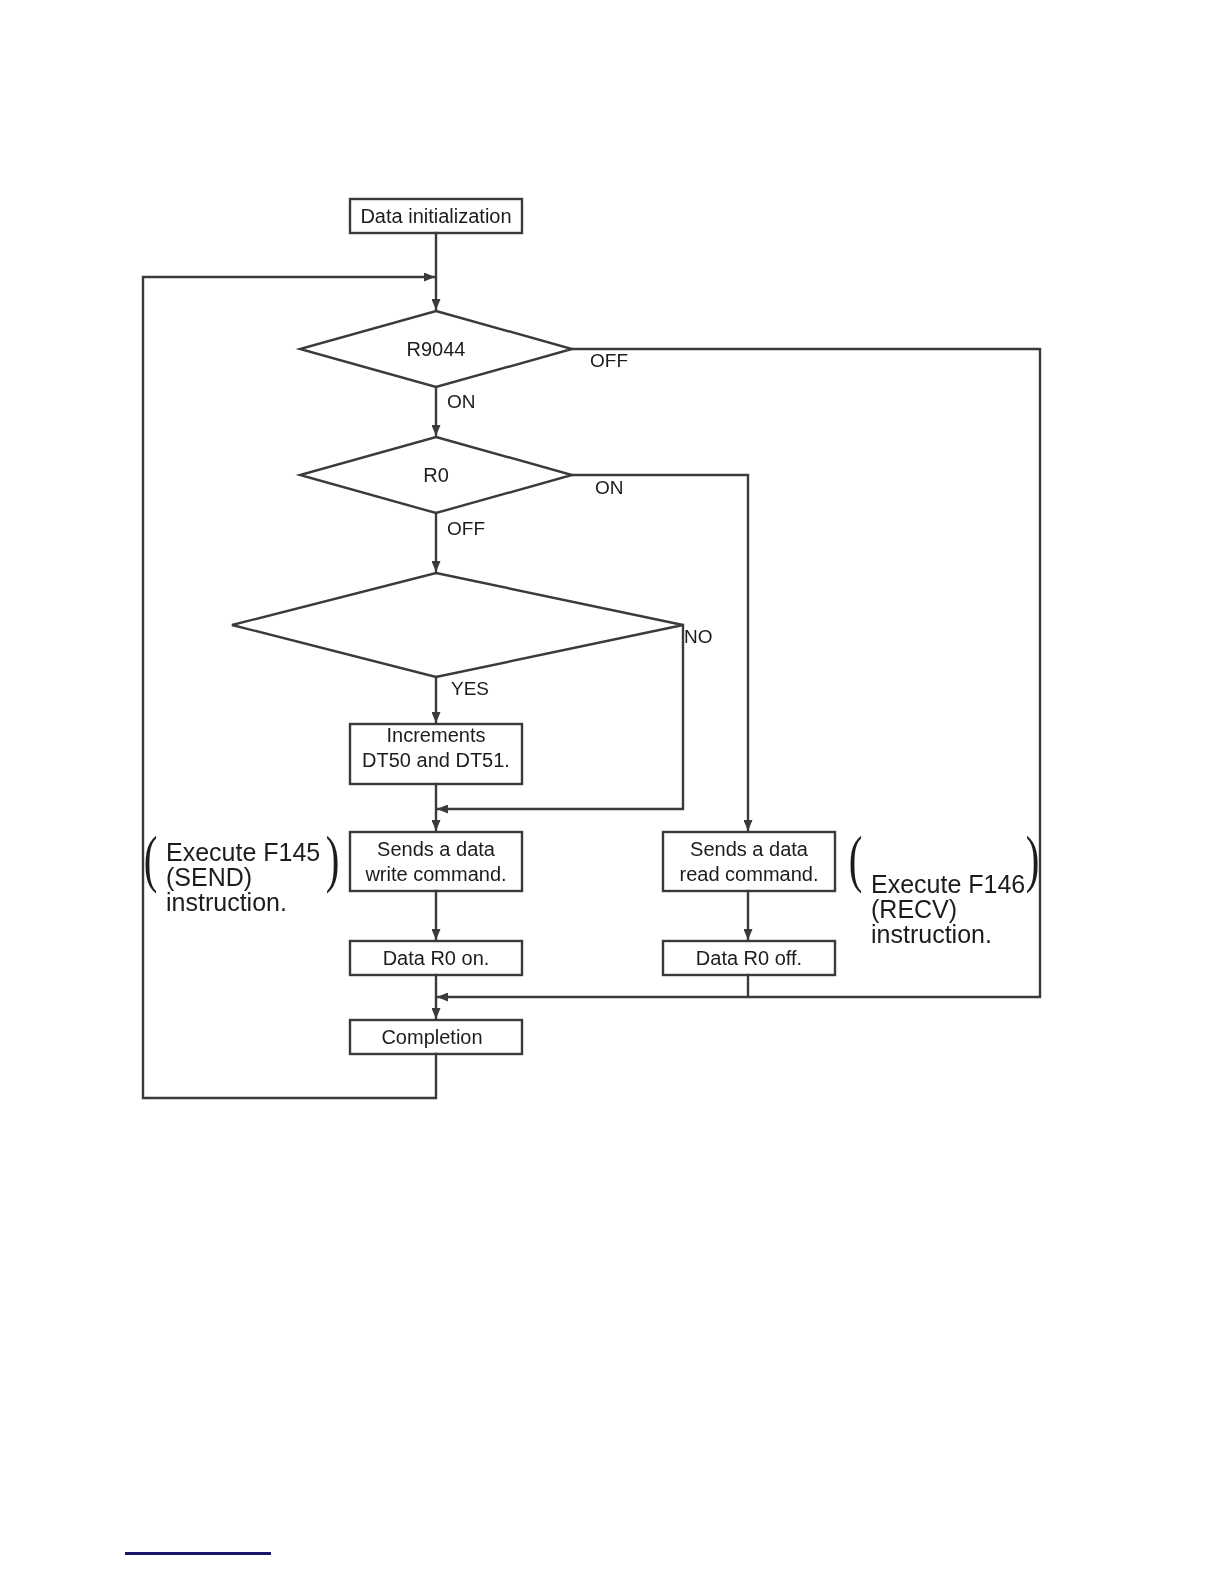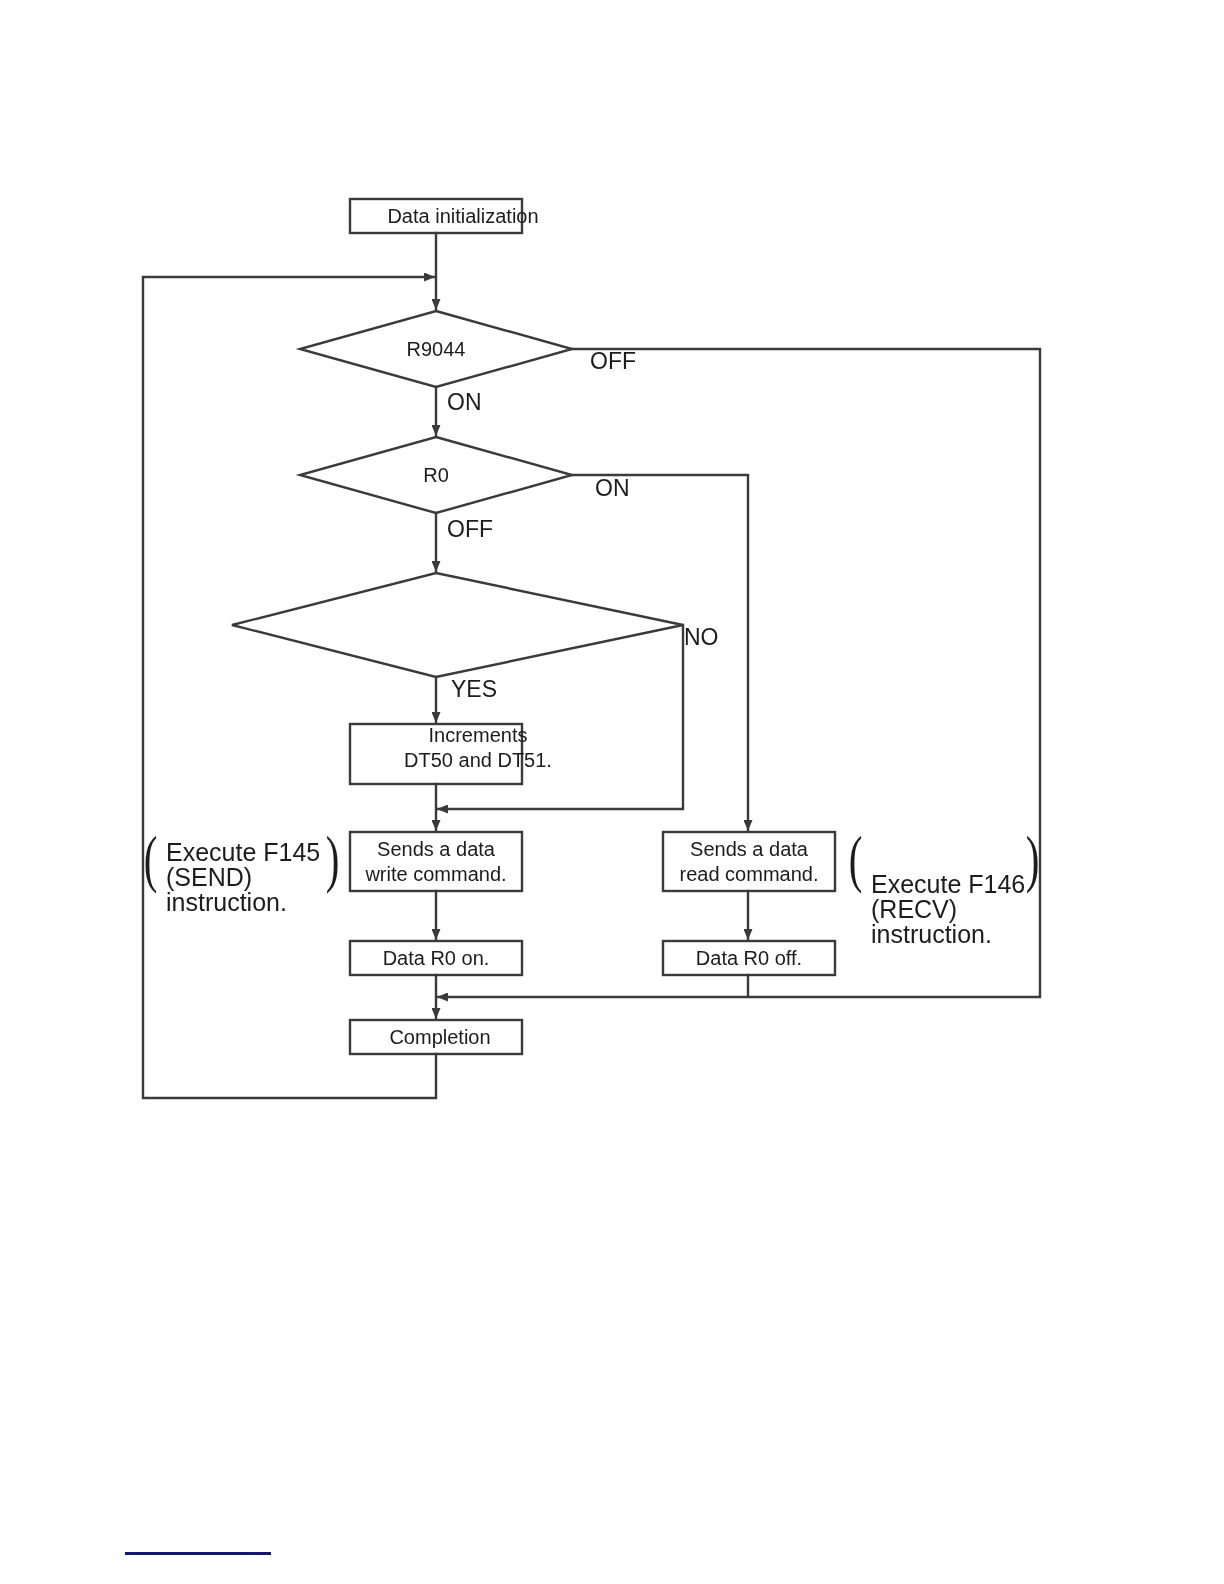--- a/index.html
+++ b/index.html
@@ -34,21 +34,21 @@
     text-align: center;
     color: #1c1c1c;
     font-size: 20px;
     line-height: 25px;
     white-space: pre-line;
     pointer-events: none;
   }
   .edge-label {
     position: absolute;
     color: #1c1c1c;
-    font-size: 23px;
+    font-size: 19px;
     line-height: 22px;
     white-space: nowrap;
   }
   .side-note {
     position: absolute;
     color: #1c1c1c;
     font-size: 25px;
     line-height: 25px;
     white-space: pre-line;
     text-align: left;
@@ -114,41 +114,41 @@
 
       <path d="M748,975 L748,995"></path>
 
       <path d="M572,349 L1040,349 L1040,997 L438,997" marker-end="url(#arrow)"></path>
 
       <path d="M436,1054 L436,1098 L143,1098 L143,277 L434,277" marker-end="url(#arrow)"></path>
 
     </g>
   </svg>
 
-  <div class="node-label" style="left:350px; top:199px; width:172px; height:34px;padding-left:27px;">Data initialization</div>
+  <div class="node-label" style="left:350px; top:199px; width:172px; height:34px;">Data initialization</div>
 
   <div class="node-label" style="left:336px; top:332px; width:200px; height:34px;">R9044</div>
 
   <div class="node-label" style="left:336px; top:458px; width:200px; height:34px;">R0</div>
 
 
-  <div class="node-label" style="left:350px; top:724px; width:172px; height:48px;margin-left:42px;">Increments
+  <div class="node-label" style="left:350px; top:724px; width:172px; height:48px;">Increments
 DT50 and DT51.</div>
 
   <div class="node-label" style="left:350px; top:832px; width:172px; height:59px;">Sends a data
 write command.</div>
 
   <div class="node-label" style="left:663px; top:832px; width:172px; height:59px;">Sends a data
 read command.</div>
 
   <div class="node-label" style="left:350px; top:941px; width:172px; height:34px;">Data R0 on.</div>
 
   <div class="node-label" style="left:663px; top:941px; width:172px; height:34px;">Data R0 off.</div>
 
-  <div class="node-label" style="left:340px; top:1020px; width:200px; height:34px;">Completion</div>
+  <div class="node-label" style="left:332px; top:1020px; width:200px; height:34px;">Completion</div>
 
   <div class="edge-label" style="left:590px; top:350px;">OFF</div>
 
   <div class="edge-label" style="left:447px; top:391px;">ON</div>
 
   <div class="edge-label" style="left:595px; top:477px;">ON</div>
 
   <div class="edge-label" style="left:447px; top:518px;">OFF</div>
 
   <div class="edge-label" style="left:648px; top:626px;margin-left:36px;">NO</div>

